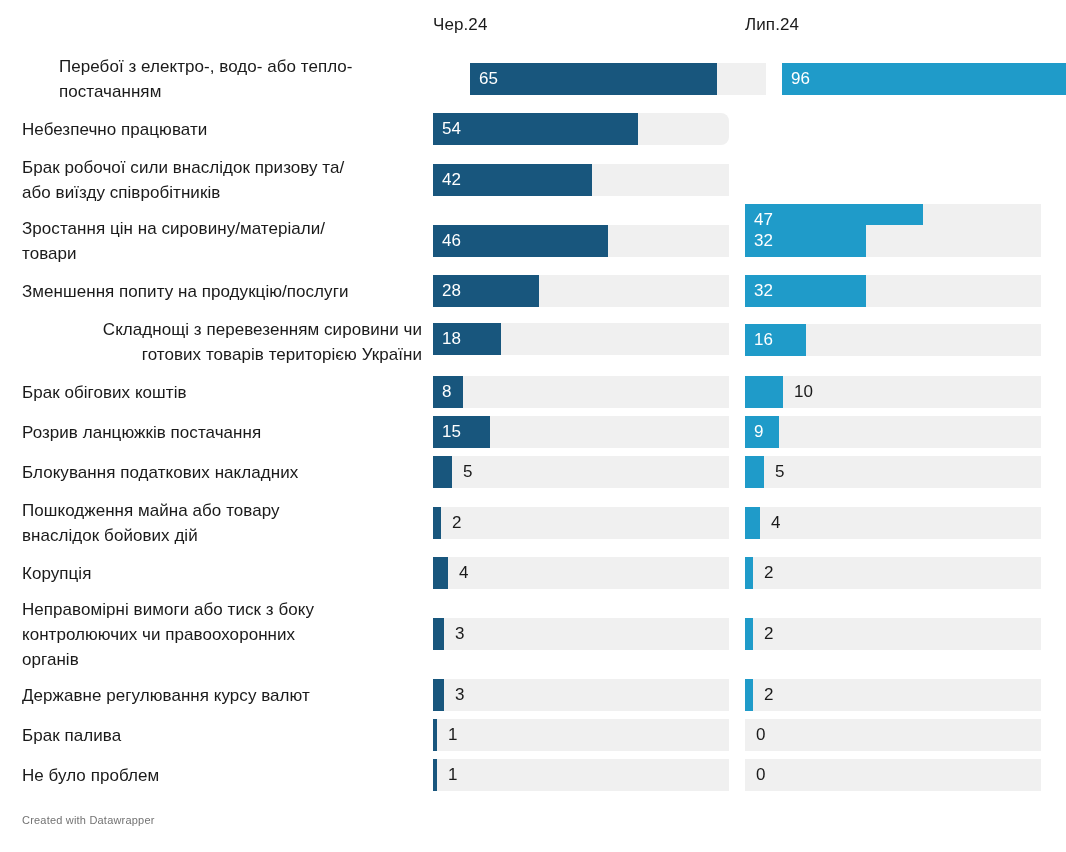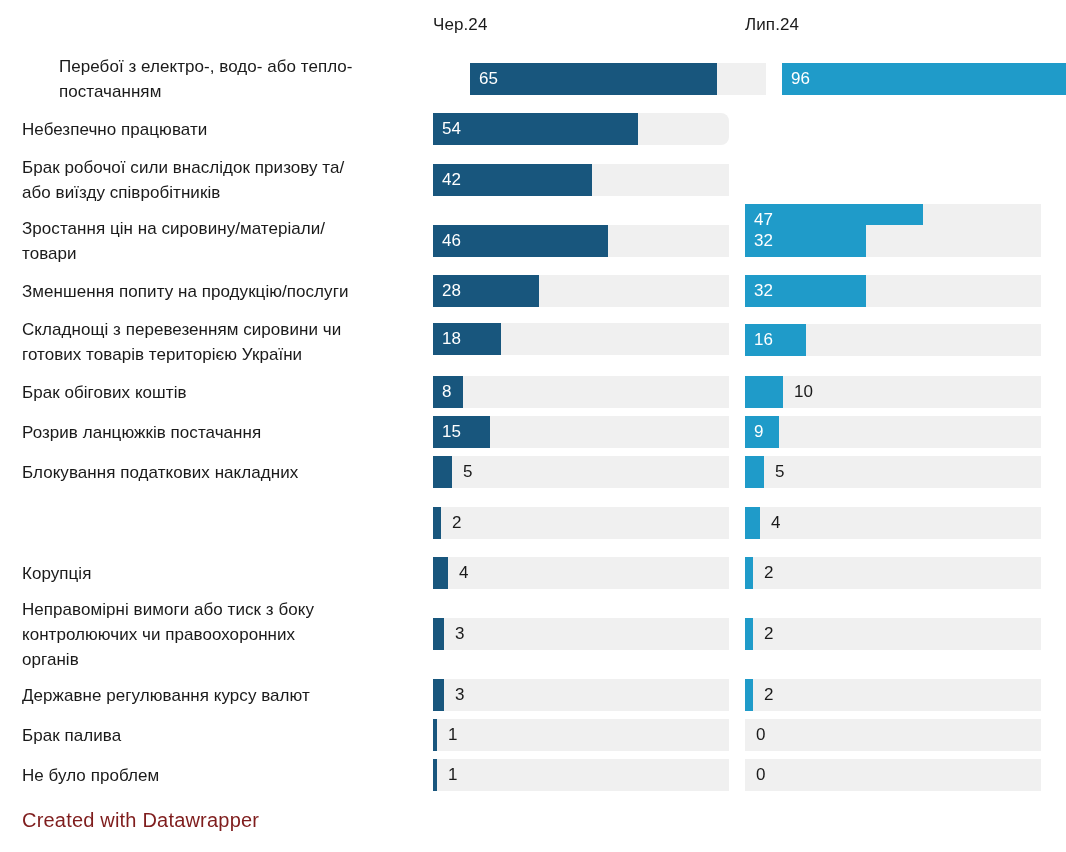--- a/index.html
+++ b/index.html
@@ -96,23 +96,23 @@
   }
   .bar-value.outside {
     color: #1a1a1a;
   }
 
   
   .footer {
     position: absolute;
     left: 22px;
     bottom: 22px;
-    font-size: 20px;
+    font-size: 11px;
     line-height: 20px;
-    color: #7f1d1d;
+    color: #737373;
     letter-spacing: 0.2px;
   }
 </style>
 </head>
 <body>
 
 <div id="chart-root">
 
   <div class="header-row">
     <div class="col-header c0">Чер.24</div>
@@ -167,21 +167,21 @@
         <div class="row-label" style="top: 8px;">Зменшення попиту на продукцію/послуги</div>
         <div class="track c0" style="top: 4px;">
           <div class="bar" style="width: 106px; background: rgb(24, 86, 125);"></div>
           <div class="bar-value inside">28</div>
         </div>
         <div class="track c1" style="top: 4px;">
           <div class="bar" style="width: 121px; background: rgb(31, 155, 201);"></div>
           <div class="bar-value inside">32</div>
         </div>
       </div>
-      <div class="row" style="height: 61px;">
+      <div class="row" style="height: 61px; text-align: right;">
         <div class="row-label" style="top: 6px;">Складнощі з перевезенням сировини чи
 готових товарів територією України</div>
         <div class="track c0" style="top: 12px;">
           <div class="bar" style="width: 68px; background: rgb(24, 86, 125);"></div>
           <div class="bar-value inside">18</div>
         </div>
         <div class="track c1" style="top: 13px;">
           <div class="bar" style="width: 61px; background: rgb(31, 155, 201);"></div>
           <div class="bar-value inside">16</div>
         </div>
@@ -213,20 +213,22 @@
         <div class="track c0" style="top: 4px;">
           <div class="bar" style="width: 19px; background: rgb(24, 86, 125);"></div>
           <div class="bar-value outside" style="left: 30px;">5</div>
         </div>
         <div class="track c1" style="top: 4px;">
           <div class="bar" style="width: 19px; background: rgb(31, 155, 201);"></div>
           <div class="bar-value outside" style="left: 30px;">5</div>
         </div>
       </div>
       <div class="row" style="height: 61px;">
+        <div class="row-label" style="top: 6px;">Пошкодження майна або товару
+внаслідок бойових дій</div>
         <div class="track c0" style="top: 15px;">
           <div class="bar" style="width: 8px; background: rgb(24, 86, 125);"></div>
           <div class="bar-value outside" style="left: 19px;">2</div>
         </div>
         <div class="track c1" style="top: 15px;">
           <div class="bar" style="width: 15px; background: rgb(31, 155, 201);"></div>
           <div class="bar-value outside" style="left: 26px;">4</div>
         </div>
       </div>
       <div class="row" style="height: 40px;">

